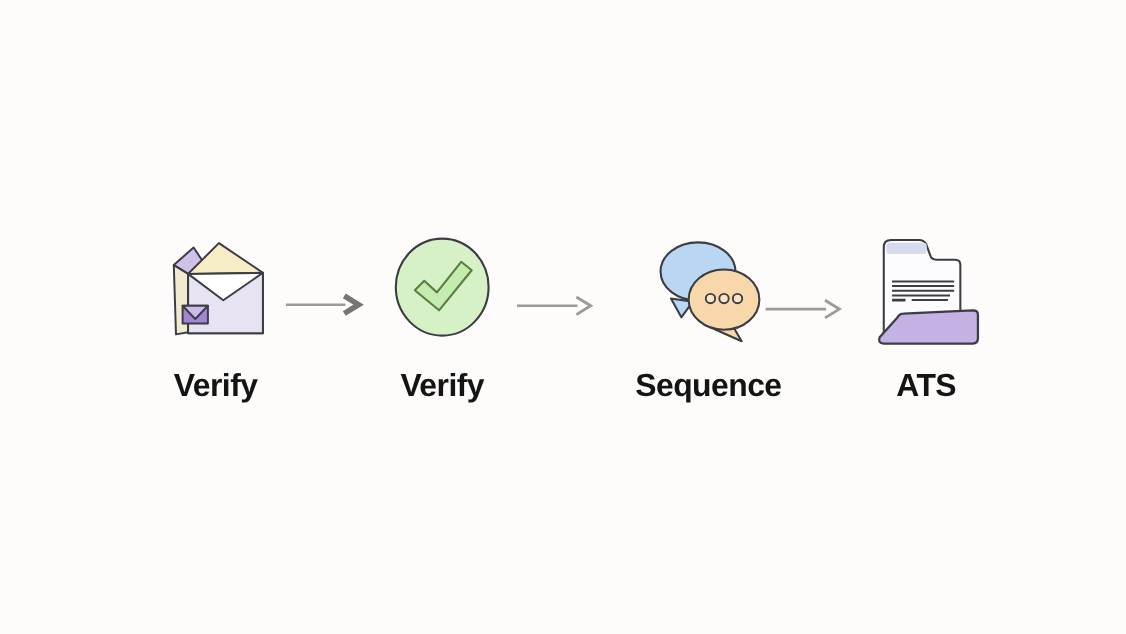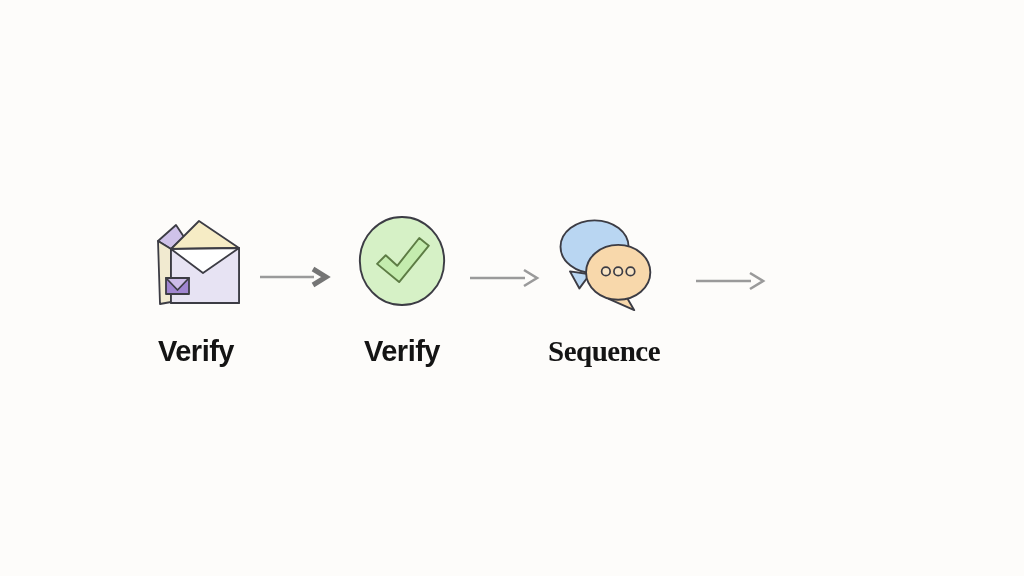--- a/index.html
+++ b/index.html
@@ -35,21 +35,21 @@
   .step .step-label {
     margin-top: 18px;
     font-size: 29px;
     font-weight: 700;
     letter-spacing: -0.5px;
     color: var(--c-label-text, #141414);
     white-space: nowrap;
   }
   .step-1 { left: 116px; justify-content: space-between; }
   .step-2 { left: 322px; }
-  .step-3 { left: 524px; font-family: Liberation Serif, serif; }
+  .step-3 { left: 564px; }
   .step-4 { left: 762px; }
 
   .connector {
     position: absolute;
     width: 76px;
     height: 26px;
   }
   .connector-1 { left: 257px; top: 264px; }
   .connector-2 { left: 467px; top: 265px; }
   .connector-3 { left: 693px; top: 268px; }
@@ -129,14 +129,36 @@
       </svg>
     </div>
     <div class="step-label">Sequence</div>
   </div>
 
   <svg class="connector connector-3" viewBox="0 0 76 26">
     <line x1="3" y1="13" x2="58" y2="13" class="arrow-shaft"></line>
     <polyline points="57,5 70,13 57,21" class="arrow-head"></polyline>
   </svg>
 
+  <div class="step step-4">
+    <div class="icon-box">
+      <svg width="100" height="111" viewBox="0 0 106 118">
+
+        <path d="M12,106 L12,20 Q12,13 19,13 L46,13 Q51,13 53,17 L57,28 Q58,32 63,32 L81,32 Q86,32 86,37 L86,106 Z" class="ol2" style="fill:var(--c-doc-fill)"></path>
+
+        <rect x="14.5" y="15.5" width="39" height="11" rx="3" style="fill:var(--c-doc-band)"></rect>
+
+        <g style="stroke:var(--c-doc-line); stroke-width:1.9; stroke-linecap:butt">
+          <line x1="20" y1="53" x2="80" y2="53"></line>
+          <line x1="20" y1="57.5" x2="80" y2="57.5"></line>
+          <line x1="20" y1="62" x2="80" y2="62"></line>
+          <line x1="20" y1="66.5" x2="76" y2="66.5"></line>
+          <line x1="20" y1="71" x2="33" y2="71" style="stroke-width:2.6"></line>
+          <line x1="39" y1="71" x2="74" y2="71"></line>
+        </g>
+
+        <path d="M31,84 L98,81 Q103,81 103,85 L103,108 Q103,113 98,113 L12,113 Q6,113 8,107 L25,88 Q27,84 31,84 Z" style="fill:var(--c-folder-front); stroke:var(--c-outline); stroke-width:2.2; stroke-linejoin:round"></path>
+      </svg>
+    </div>
+    <div class="step-label">ATS</div>
+  </div>
 
 </div>
 
 </body></html>

